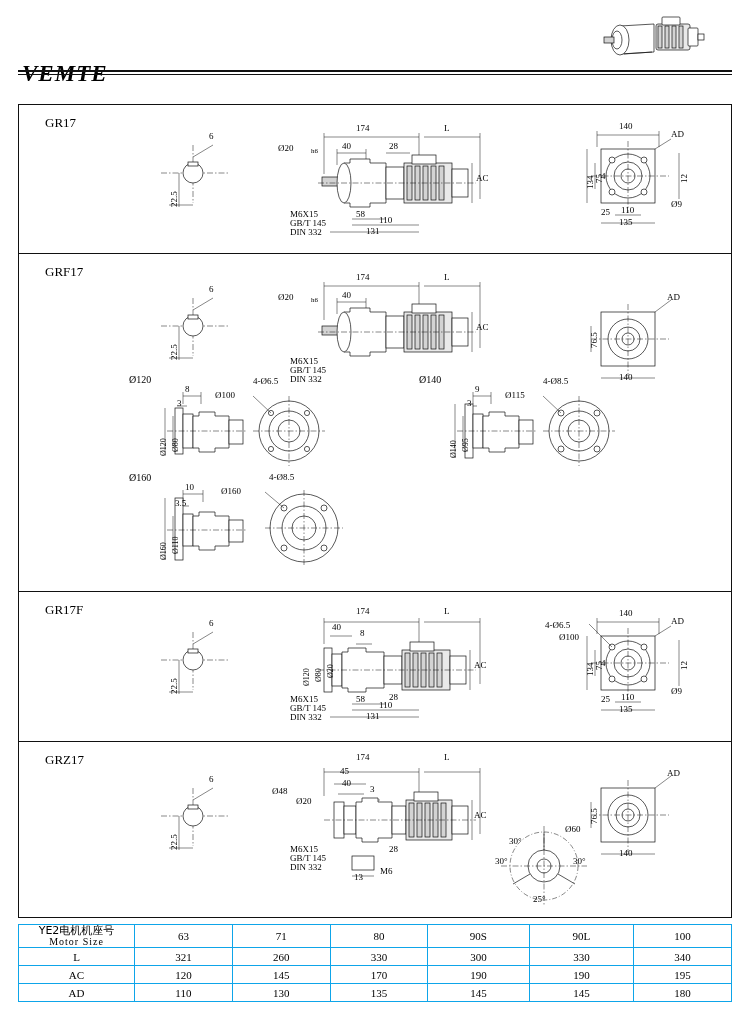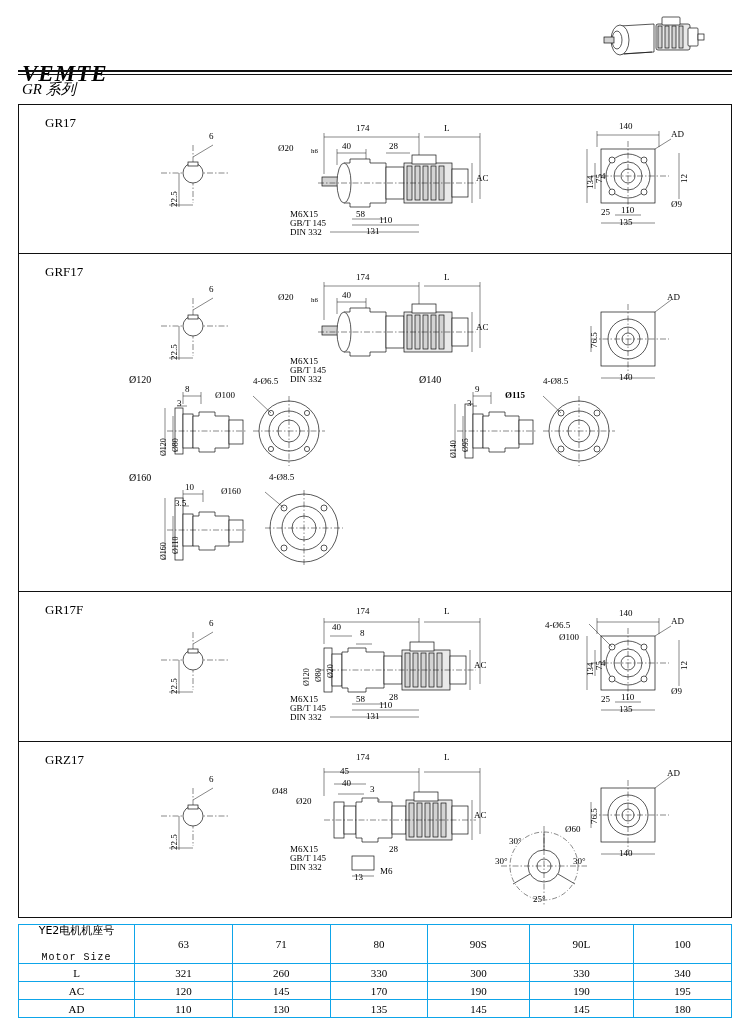--- a/index.html
+++ b/index.html
@@ -75,21 +75,21 @@
   }
   .spec td,.spec th{
     border:1px solid #0ea5e9;
     text-align:center;
     height:17px;
     padding:0;
     font-weight:normal;
   }
   .spec .hdr-cell{width:115px;text-align:center;line-height:1.05;}
   .spec .hdr-cell .l1{font-family:"DejaVu Sans",sans-serif;font-size:11px;}
-  .spec .hdr-cell .l2{font-family:Liberation Mono, monospace;font-size:10px;letter-spacing:1px;margin-top:16px;}
+  .spec .hdr-cell .l2{font-family:Liberation Serif, serif;font-size:10px;letter-spacing:1px;}
   .spec td.rowhdr{width:115px;}
   .spec td.val{width:auto;}
   
   .dim{
     position:absolute;font-size:9px;font-family:"Liberation Serif", serif;
     white-space:nowrap;
   }
   .dimv{
     position:absolute;font-size:9px;font-family:"Liberation Serif", serif;
     white-space:nowrap;
@@ -129,23 +129,20 @@
         <rect class="fillgd" x="4" y="23" width="10" height="6"></rect>
 
         <path class="ln" d="M24 40 L52 38"></path>
         <rect class="fillw" x="98" y="20" width="6" height="6"></rect>
       </svg>
     </div>
     <div class="header-rule"></div>
     <div class="header-rule2"></div>
   </div>
 
-  <div class="series">
-    <div class="series-label">GR 系列</div>
-  </div>
 
   <div class="sheet">
 
     <div class="row" style="height:149px;text-align:center;">
       <div class="row-label">GR17</div>
 
       <div style="position:absolute;left:130px;top:30px;">
         <svg width="110" height="80" viewBox="0 0 110 80">
           <line class="ctr" x1="12" y1="38" x2="80" y2="38"></line>
           <line class="ctr" x1="44" y1="10" x2="44" y2="68"></line>
@@ -383,21 +380,21 @@
           <circle class="fillw" cx="40" cy="41" r="20"></circle>
           <circle class="fillw" cx="40" cy="41" r="11"></circle>
           <circle class="fillw" cx="22" cy="23" r="3"></circle>
           <circle class="fillw" cx="58" cy="23" r="3"></circle>
           <circle class="fillw" cx="22" cy="59" r="3"></circle>
           <circle class="fillw" cx="58" cy="59" r="3"></circle>
           <line class="ctr" x1="4" y1="41" x2="76" y2="41"></line>
           <line class="ctr" x1="40" y1="6" x2="40" y2="76"></line>
           <line class="lnthin" x1="22" y1="23" x2="4" y2="6"></line>
         </svg>
-        <div class="dim" style="left:86px;top:16px;font-weight:bold;">Ø115</div>
+        <div class="dim" style="left:86px;top:16px;">Ø115</div>
         <div class="dim" style="left:124px;top:2px;">4-Ø8.5</div>
       </div>
 
       <div style="position:absolute;left:110px;top:218px;">
         <div class="dim" style="left:0px;top:0px;font-size:10px;">Ø160</div>
         <svg width="120" height="80" viewBox="0 0 120 80" style="position:absolute;left:2px;top:16px;">
           <line class="lnthin" x1="52" y1="6" x2="72" y2="6"></line>
           <line class="lnthin" x1="52" y1="2" x2="52" y2="14"></line>
           <line class="lnthin" x1="72" y1="2" x2="72" y2="14"></line>
           <line class="lnthin" x1="46" y1="18" x2="58" y2="18"></line>

